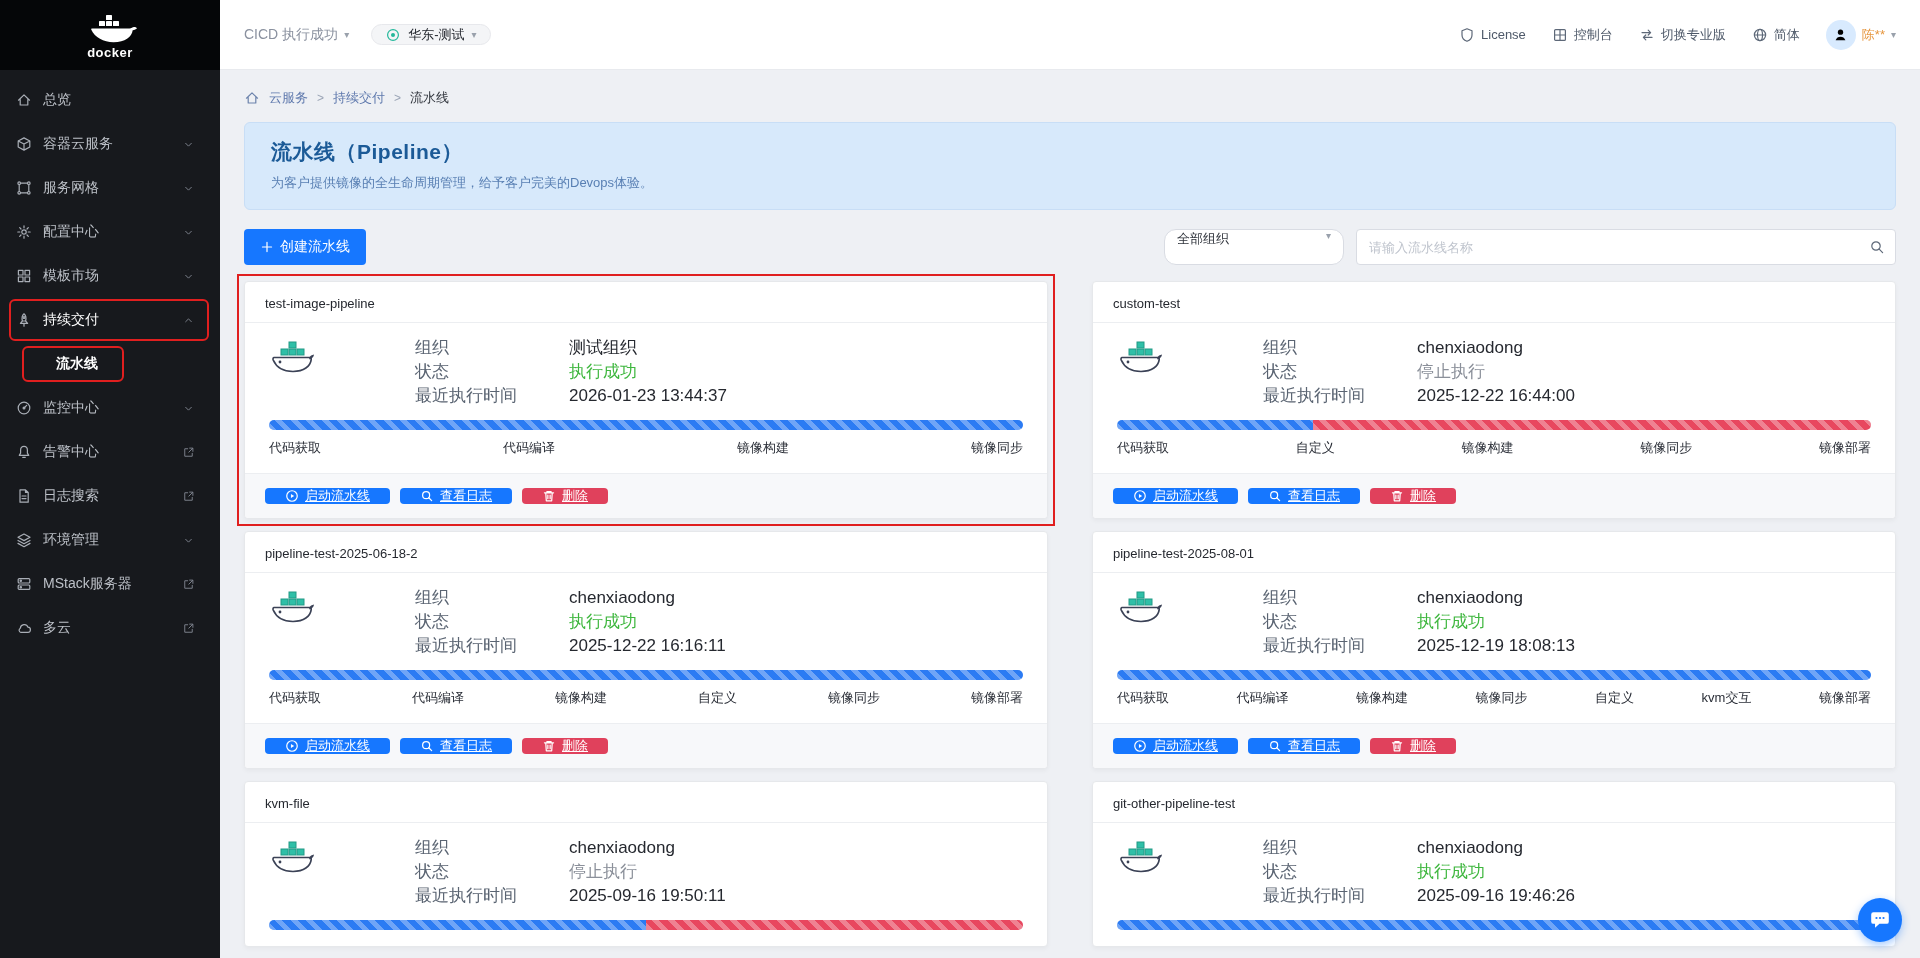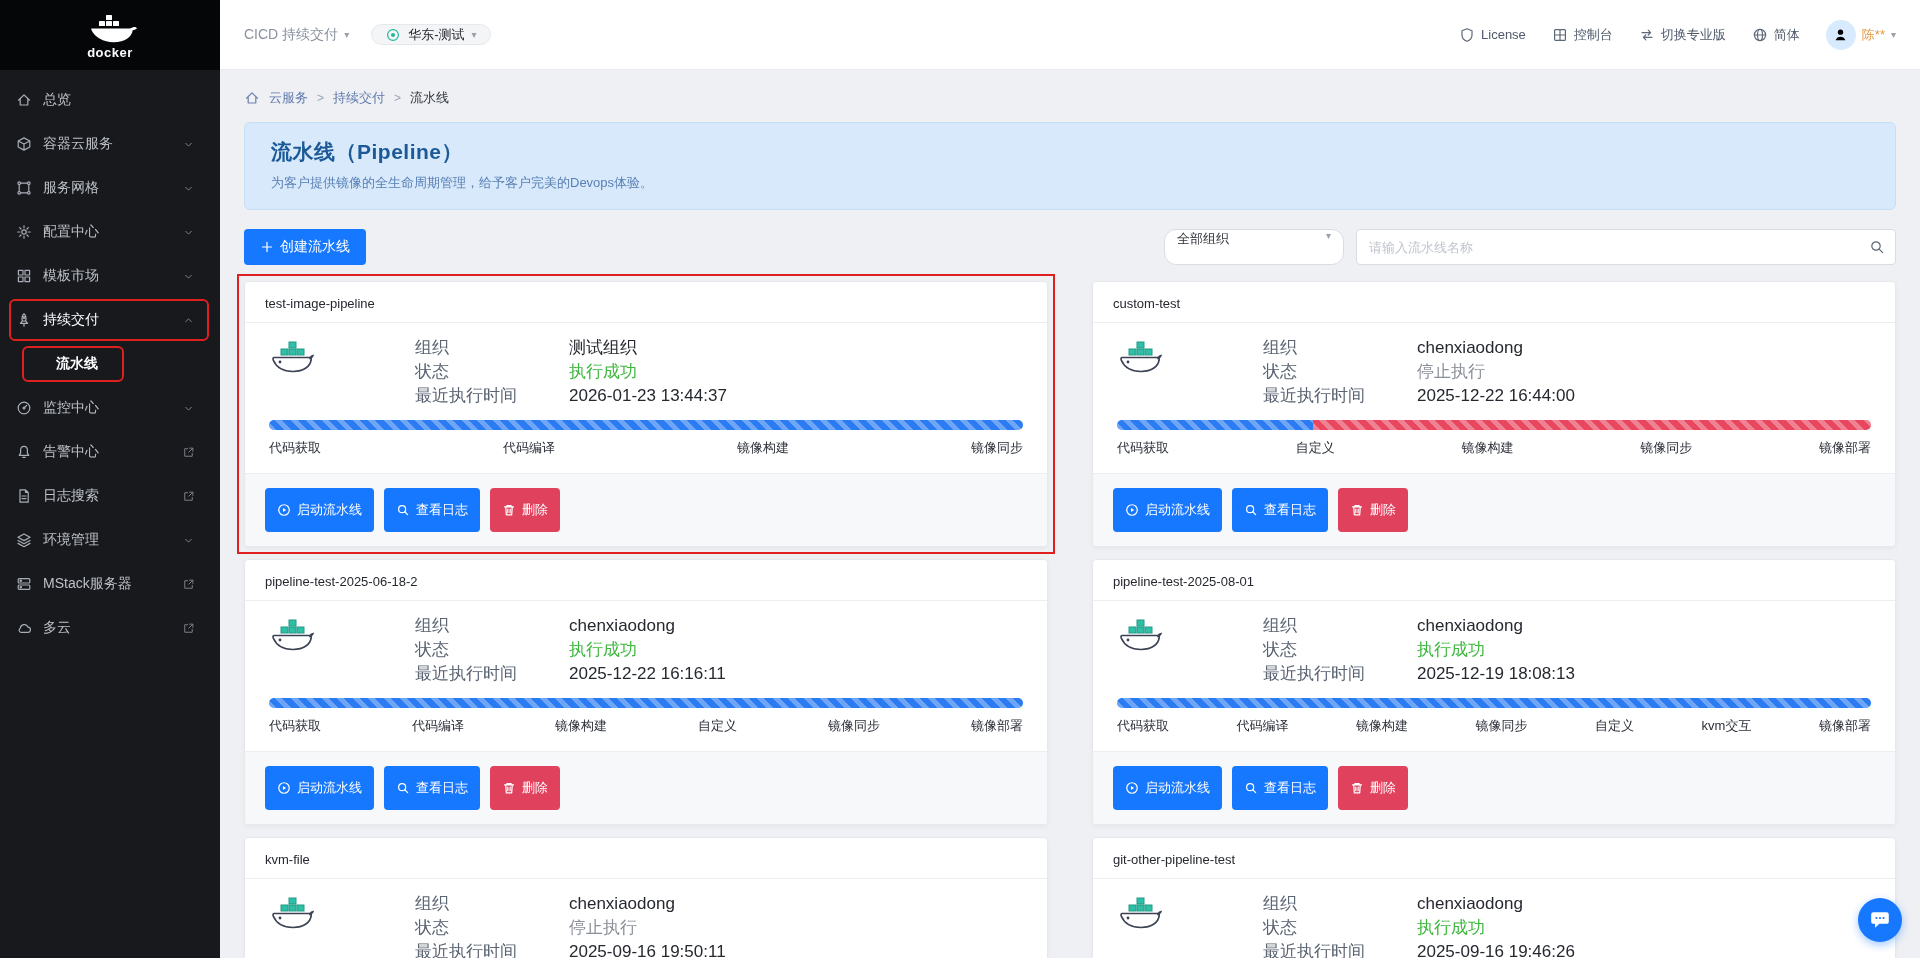--- a/index.html
+++ b/index.html
@@ -77,21 +77,21 @@
   .card-body{padding:14px 24px 16px;}
   .body-top{display:flex;}
   .whale{margin-top:3px;flex:0 0 auto;}
   .info{margin-left:100px;display:grid;grid-template-columns:154px 1fr;row-gap:3px;font-size:17px;line-height:21px;}
   .info .lbl{color:#5a6472;}
   .info .val{color:#25282f;}
   .progress{margin-top:14px;height:10px;border-radius:5px;overflow:hidden;display:flex;background:#edf0f4;}
   .seg{height:100%;background-image:repeating-linear-gradient(45deg,rgba(255,255,255,.32) 0 5px,transparent 5px 11px);}
   .stages{margin-top:9px;display:flex;justify-content:space-between;font-size:13px;color:#2a2e37;}
   .card-footer{display:flex;gap:10px;padding:14px 20px;background:#f7f8fa;border-top:1px solid #eceef1;border-radius:0 0 4px 4px;}
-  .card-footer .btn{height:44px;padding:0 12px;}
+  .card-footer .btn{height:16px;padding:0 20px;text-decoration:underline;}
 
   
   .chat-fab{position:absolute;right:18px;bottom:16px;width:44px;height:44px;border-radius:50%;background:var(--primary);border:none;display:flex;align-items:center;justify-content:center;box-shadow:0 3px 8px rgba(22,119,255,.4);cursor:pointer;z-index:30;}
   .chat-fab svg{width:22px;height:22px;}
 </style>
 </head>
 <body>
 
 <div class="topbar">
   <div class="logo-block">
@@ -102,21 +102,21 @@
         <rect x="31" y="9" width="6" height="5" rx="0.6"></rect>
         <rect x="24" y="3" width="6" height="5" rx="0.6"></rect>
         <path d="M7 16.5h40.5c2 0 3-1.5 4.5-1.5 1.2 0 2.5.6 3 1.2-1 1-2.3 1.8-4.3 2-1 6.8-7.6 12-19.2 12-10.1 0-18.6-4.9-22.2-12.5-.4-.8.2-1.2 1-1.2Z"></path>
       </g>
     </svg>
     <span class="logo-word">docker</span>
   </div>
   <div class="topbar-main">
     <div class="tb-left">
       <div class="product-menu">
-        <span>CICD 持续交付</span>
+        <span>CICD 执行成功</span>
         <span class="caret">▾</span>
       </div>
       <div class="region-pill">
         <span class="icon">
           <svg viewBox="0 0 16 16">
               <circle cx="8" cy="8" r="5.4"></circle>
               <circle cx="8" cy="8" r="2" fill="currentColor" stroke="none"></circle>
             </svg>
         </span>
         <span>华东-测试</span>

